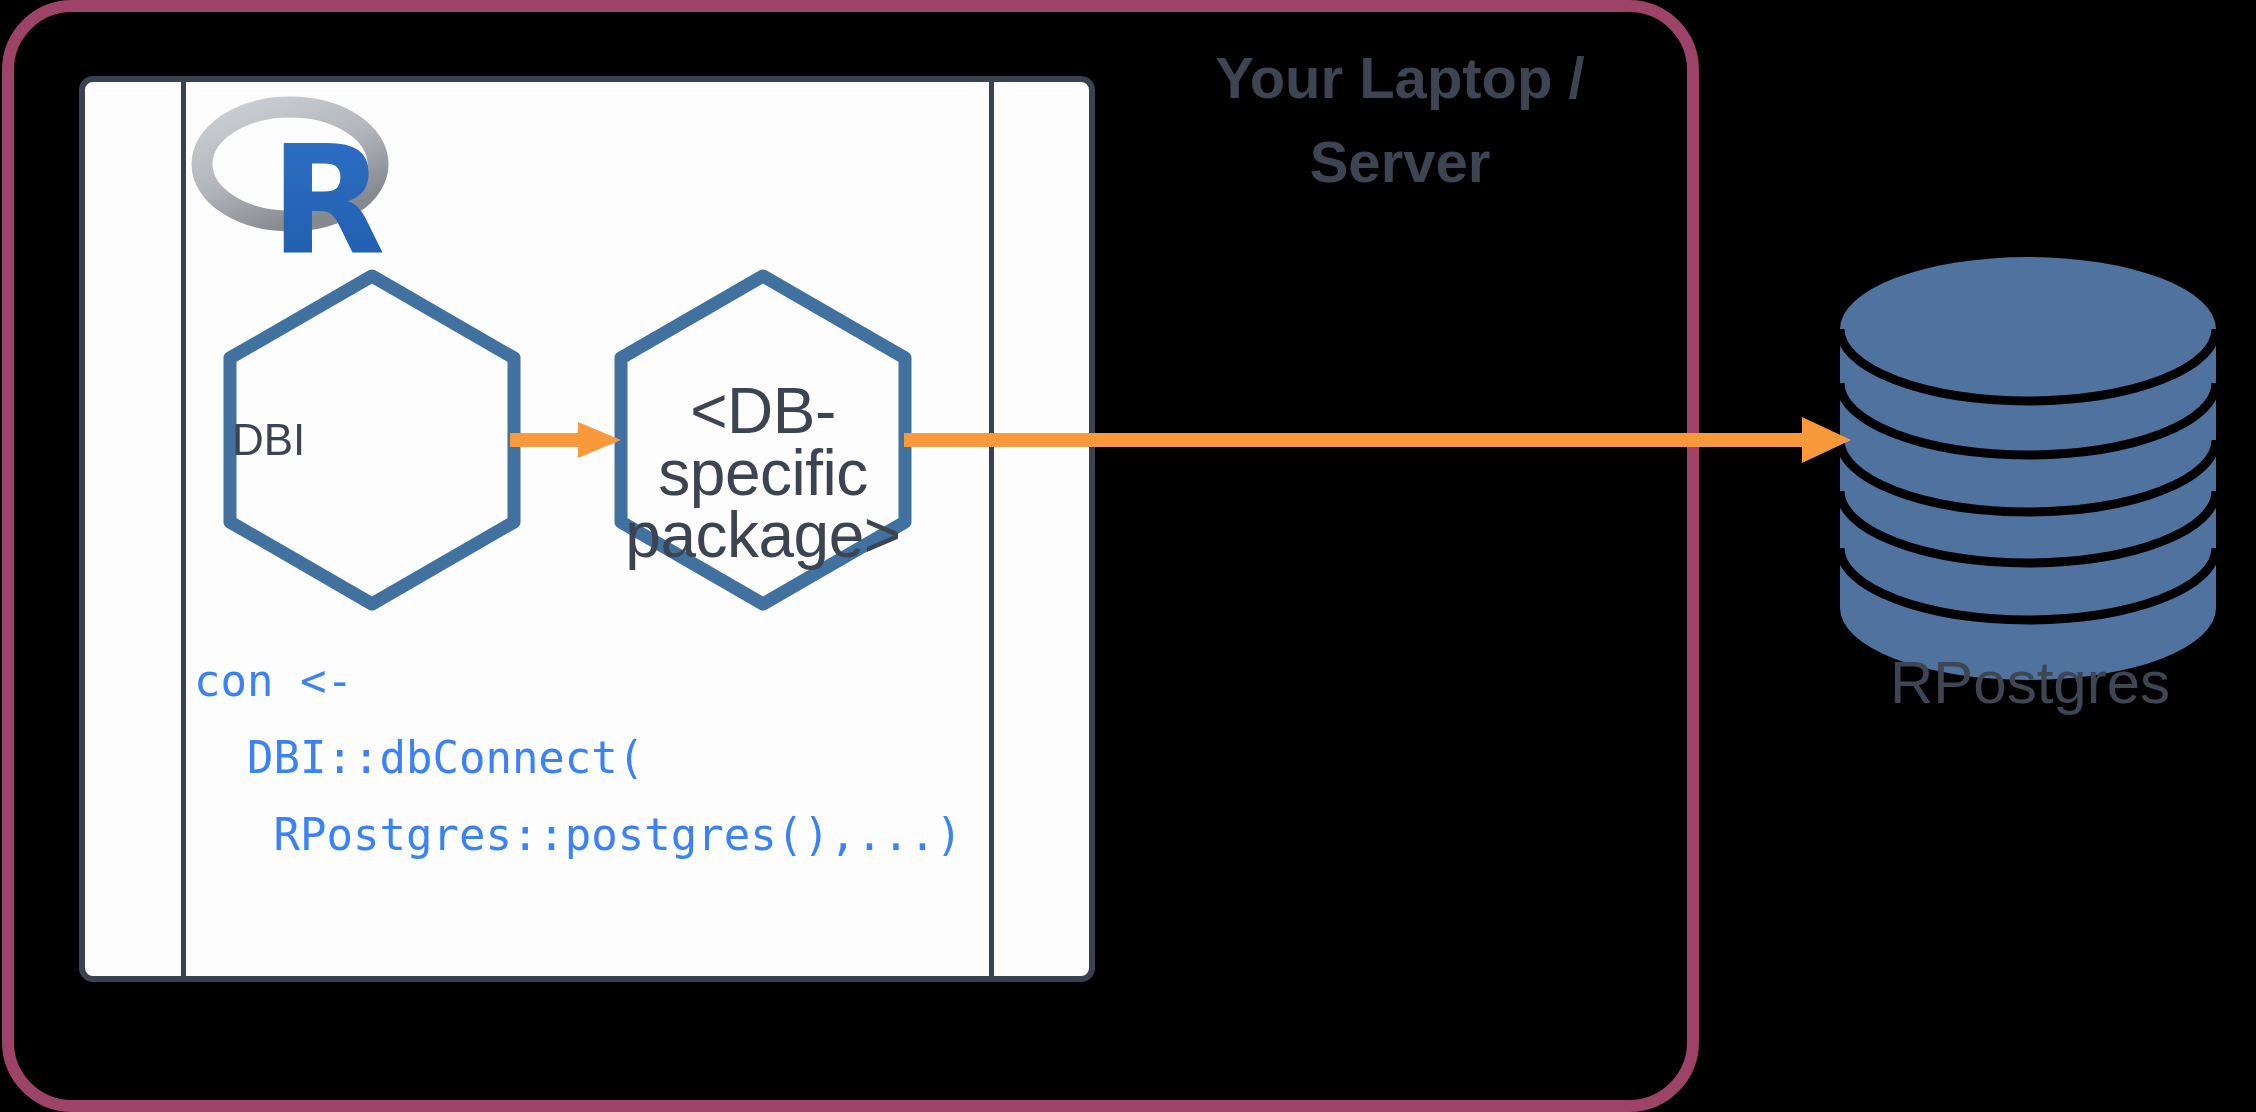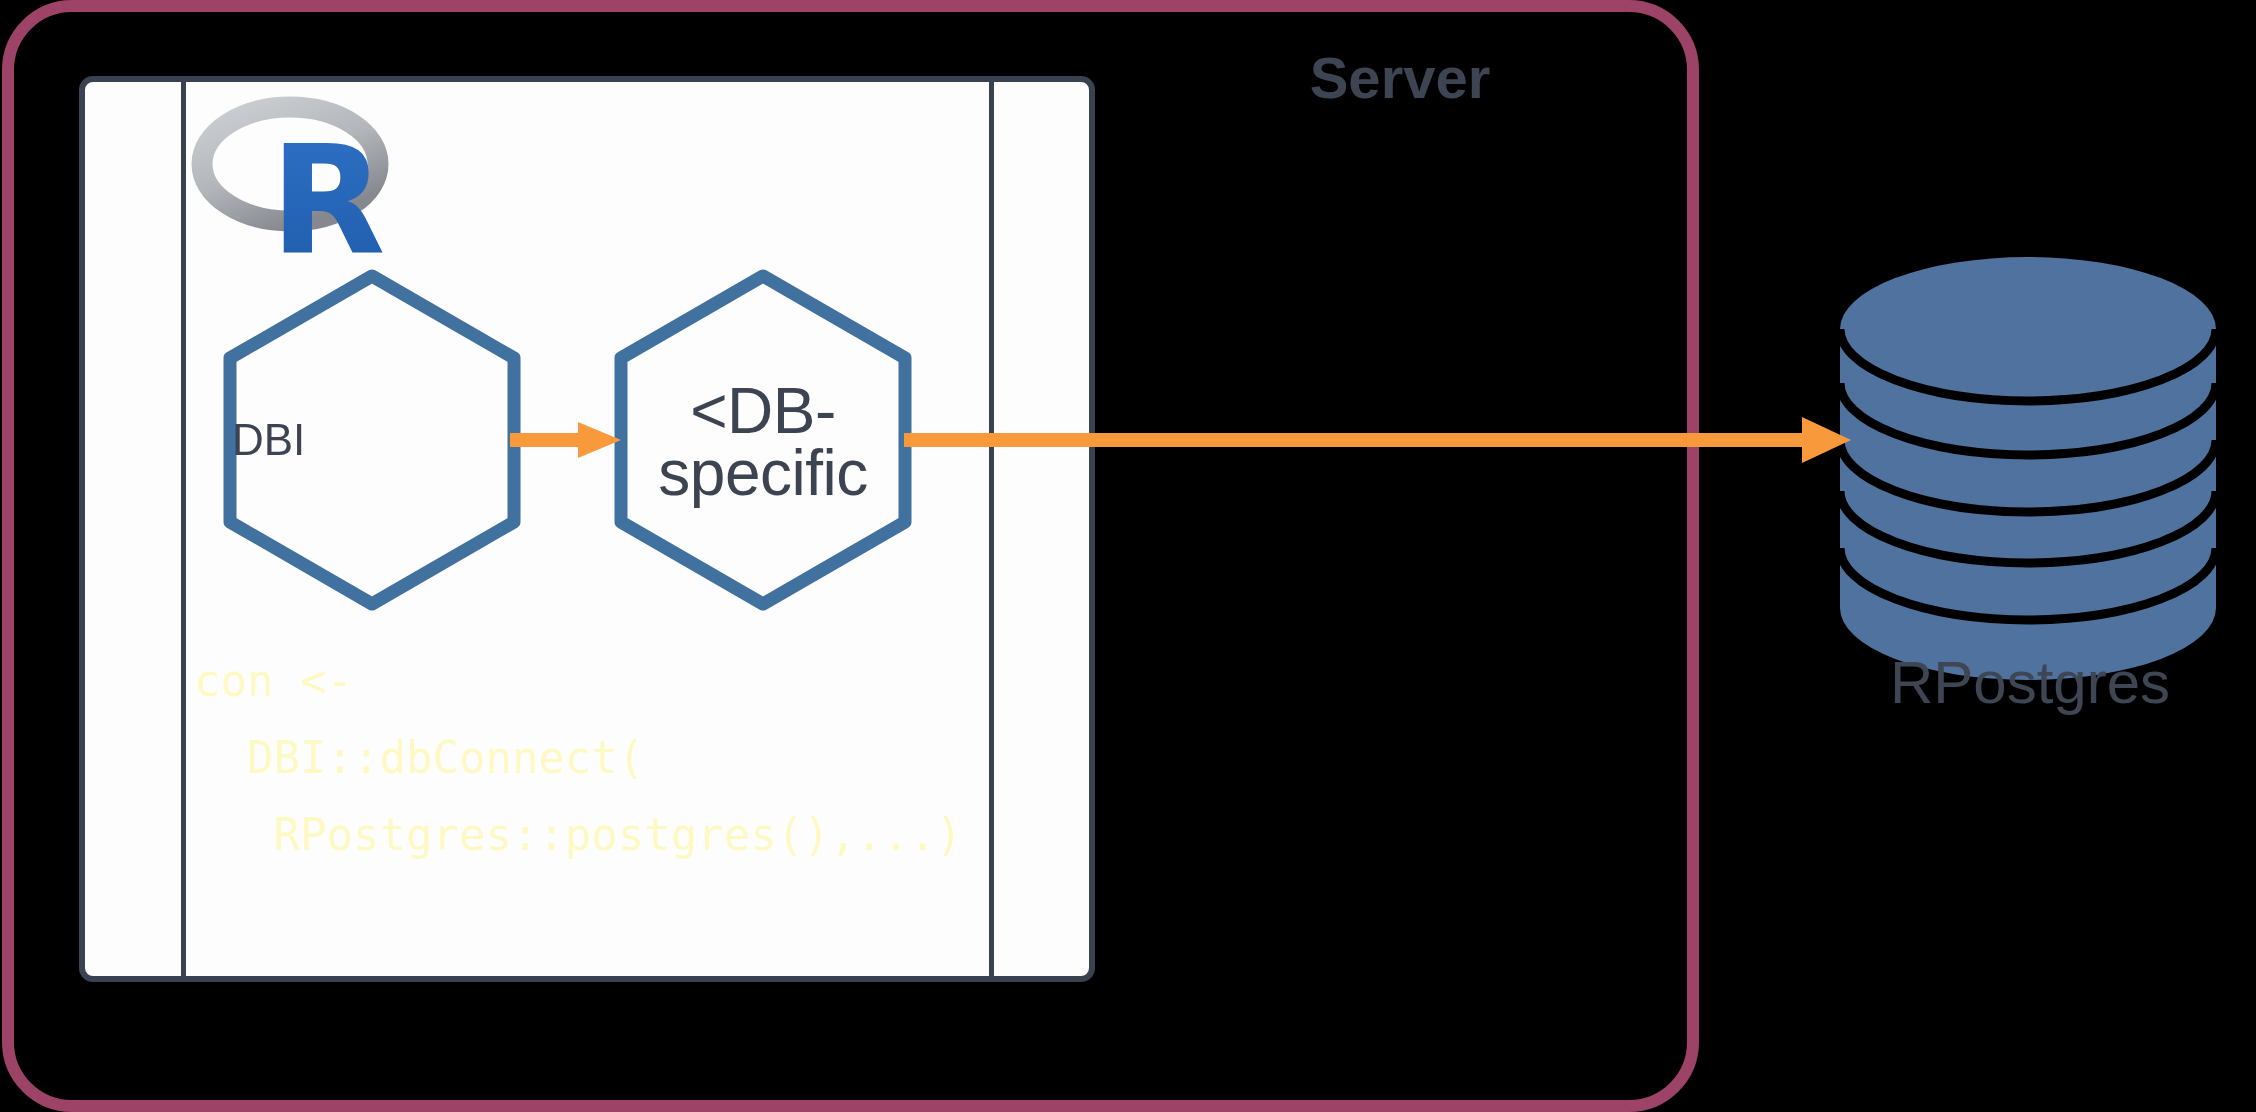--- a/index.html
+++ b/index.html
@@ -103,21 +103,21 @@
   .hex-label-pkg span { display: block; }
   
   .code-snippet {
     position: absolute;
     left: 194px;
     top: 642px;
     margin: 0;
     font-family: "DejaVu Sans Mono", monospace;
     font-size: 44px;
     line-height: 77px;
-    color: #fef9c3;
+    color: #3b82f6;
     white-space: pre;
   }
   
   .long-arrow {
     position: absolute;
     left: 900px;
     top: 412px;
     width: 955px;
     height: 56px;
     z-index: 30;
@@ -141,20 +141,21 @@
   }
 </style>
 </head>
 <body>
 
 <div class="stage">
 
   <div class="laptop-box"></div>
 
   <div class="laptop-title">
+    <span>Your Laptop /</span>
     <span>Server</span>
   </div>
 
   <div class="screen">
     <div class="screen-divider left"></div>
     <div class="screen-divider right"></div>
   </div>
 
   <svg class="r-logo" viewBox="0 0 200 162" aria-hidden="true">
     <defs>
@@ -177,20 +178,21 @@
     <polygon points="563,20 705,102 705,266 563,348 421,266 421,102" fill="#fdfdfe" stroke="#41719e" stroke-width="13" stroke-linejoin="round"></polygon>
     <g>
       <rect x="310" y="177" width="70" height="14" fill="#f8993b"></rect>
       <polygon points="378,166 378,202 421,184" fill="#f8993b"></polygon>
     </g>
   </svg>
 
   <div class="hex-label-dbi">DBI</div>
   <div class="hex-label-pkg">
     <span>&lt;DB-specific</span>
+    <span>package&gt;</span>
   </div>
 
   <pre class="code-snippet"><span>con &lt;-</span>
 <span>  DBI::dbConnect(</span>
 <span>   RPostgres::postgres(),...)</span></pre>
 
   <svg class="long-arrow" viewBox="0 0 955 56" aria-hidden="true">
     <rect x="4" y="21" width="900" height="14" fill="#f8993b"></rect>
     <polygon points="902,5 902,51 951,28" fill="#f8993b"></polygon>
   </svg>

